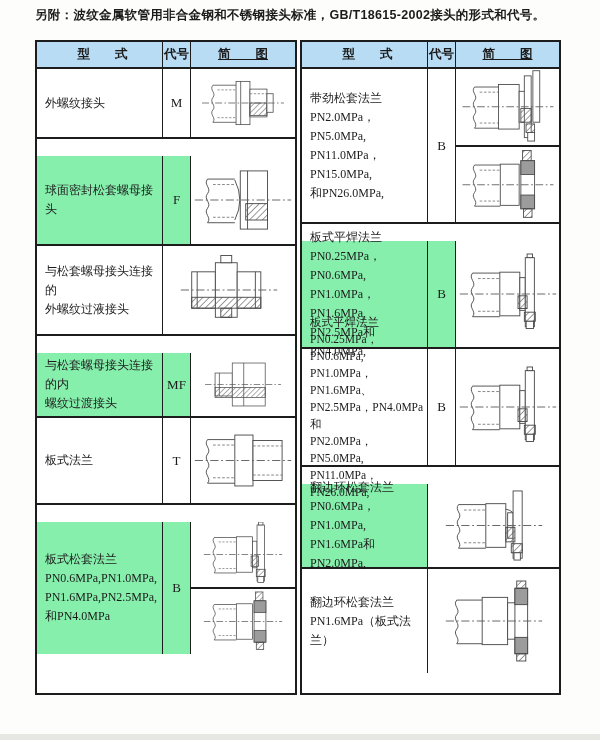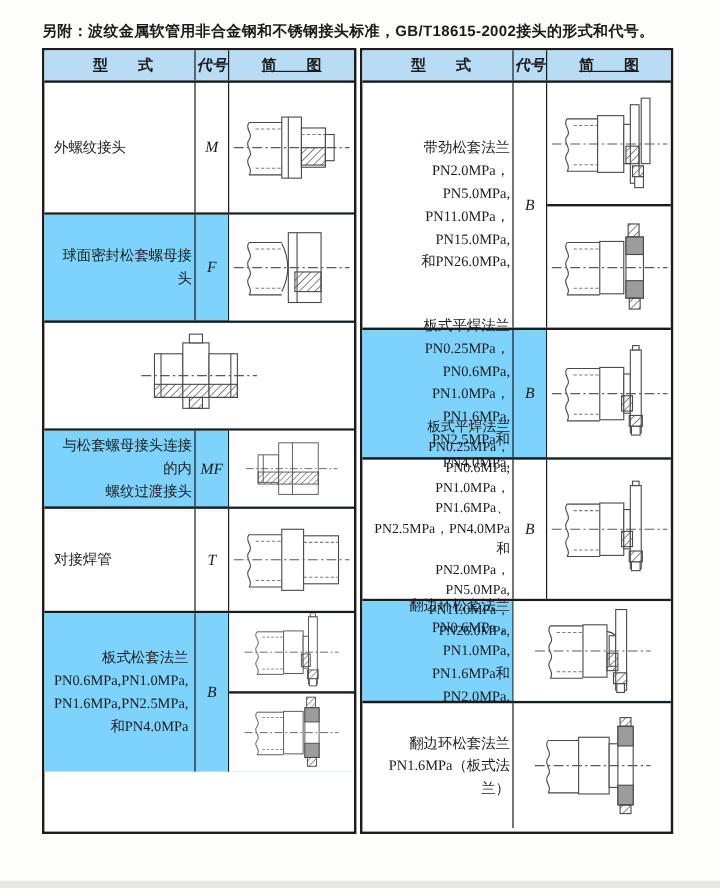--- a/index.html
+++ b/index.html
@@ -5,42 +5,42 @@
   html,body{margin:0;padding:0;}
   body{
     width:600px;height:740px;background:#fdfdfb;overflow:hidden;
     font-family:"Liberation Serif","DejaVu Serif",serif;color:#1b1b1b;
     position:relative;
   }
   #page{position:relative;width:600px;height:740px;}
   .title{
     position:absolute;left:35px;top:7px;width:560px;
     font-family:"Liberation Sans","DejaVu Sans",sans-serif;
-    font-weight:bold;font-size:12.5px;letter-spacing:.3px;white-space:nowrap;margin-top:11px;
+    font-weight:bold;font-size:12.5px;letter-spacing:.3px;white-space:nowrap;
   }
   .tbl{
     position:absolute;top:40px;height:655px;box-sizing:border-box;
     border:2px solid #1c1c1c;background:#fff;
   }
   #ltable{left:35px;width:262px;}
   #rtable{left:300px;width:261px;}
-  .row{display:flex;box-sizing:border-box;border-bottom:2px solid #1c1c1c;text-align:right;}
+  .row{display:flex;box-sizing:border-box;border-bottom:2px solid #1c1c1c;}
   .row.last{border-bottom:none;}
   .cell{box-sizing:border-box;border-right:1px solid #1c1c1c;position:relative;}
   .cell.diagcol{border-right:none;text-decoration:underline;}
   .typecol{width:126px;display:flex;align-items:center;padding:2px 2px 2px 8px;
     font-size:12px;line-height:19px;white-space:pre-line;}
   .codecol{width:28px;display:flex;align-items:center;justify-content:center;
-    font-size:13px;font-style:italic;}
+    font-size:13px;}
   .diagcol{flex:1;display:flex;flex-direction:column;}
   .hdr{background:#b8dcf4;}
   .hdr .cell{display:flex;align-items:center;justify-content:center;
     font-family:"Liberation Sans","DejaVu Sans",sans-serif;font-weight:bold;
     font-size:12.5px;white-space:pre;}
-  .yellow{background:#7dd3fc;}
+  .yellow{background:#86efac;margin-top:17px;}
   .diag{flex:1;display:flex;align-items:center;justify-content:center;overflow:hidden;}
   .diag.split{border-bottom:2px solid #1c1c1c;}
   .diag svg{width:100px;height:100%;max-height:92px;}
   .small-type{font-size:11.5px;line-height:17px;}
   .bottom-strip{position:absolute;left:0;bottom:0;width:600px;height:6px;background:#e7e7e3;}
   
   .ln{stroke:#474747;fill:none;stroke-width:1;}
   .bx{stroke:#474747;fill:#ffffff;stroke-width:1;}
   .dsh{stroke:#7a7a7a;stroke-width:1;stroke-dasharray:3 2;fill:none;}
   .cl{stroke:#5a5a5a;stroke-width:1;stroke-dasharray:9 3 2 3;}
@@ -54,21 +54,21 @@
 
   <div class="title">另附：波纹金属软管用非合金钢和不锈钢接头标准，GB/T18615-2002接头的形式和代号。</div>
 
   <div class="tbl" id="ltable">
     <div class="row hdr" style="height:27px">
       <div class="cell typecol">型　　式</div>
       <div class="cell codecol">代号</div>
       <div class="cell diagcol">简　　图</div>
     </div>
 
-    <div class="row" style="height:110px">
+    <div class="row" style="height:70px">
       <div class="cell typecol">外螺纹接头</div>
       <div class="cell codecol">M</div>
       <div class="cell diagcol">
           <div class="diag">
             <svg viewBox="0 0 110 88" preserveAspectRatio="xMidYMid meet">
               <defs>
                 <pattern id="hp" width="5" height="5" patternUnits="userSpaceOnUse" patternTransform="rotate(45)">
                   <line x1="0" y1="0" x2="0" y2="5" stroke="#5e5e5e" stroke-width="1.4"></line>
                 </pattern>
               </defs>
@@ -109,20 +109,22 @@
               <rect class="bx" x="52" y="12" width="30" height="64"></rect>
               <line class="ln" x1="60" y1="12" x2="60" y2="76"></line>
               <rect class="ht" x="58" y="48" width="24" height="18"></rect>
               <line class="cl" x1="2" y1="44" x2="108" y2="44"></line>
             </svg>
           </div>
         </div>
     </div>
 
     <div class="row" style="height:90px">
+      <div class="cell typecol">与松套螺母接头连接的
+外螺纹过液接头</div>
       <div class="cell diagcol">
           <div class="diag">
             <svg viewBox="0 0 110 88" preserveAspectRatio="xMidYMid meet">
               <defs>
                 <pattern id="hp" width="5" height="5" patternUnits="userSpaceOnUse" patternTransform="rotate(45)">
                   <line x1="0" y1="0" x2="0" y2="5" stroke="#5e5e5e" stroke-width="1.4"></line>
                 </pattern>
               </defs>
               <rect class="bx" x="14" y="24" width="26" height="40"></rect>
               <line class="ln" x1="20" y1="24" x2="20" y2="64"></line>
@@ -155,21 +157,21 @@
               <rect class="bx" x="40" y="14" width="46" height="60"></rect>
               <line class="ln" x1="56" y1="14" x2="56" y2="74"></line>
               <rect class="ht" x="16" y="48" width="70" height="14"></rect>
               <line class="cl" x1="2" y1="44" x2="108" y2="44"></line>
             </svg>
           </div>
         </div>
     </div>
 
     <div class="row" style="height:87px">
-      <div class="cell typecol">对接焊管</div>
+      <div class="cell typecol">板式法兰</div>
       <div class="cell codecol">T</div>
       <div class="cell diagcol">
           <div class="diag">
             <svg viewBox="0 0 110 88" preserveAspectRatio="xMidYMid meet">
               <defs>
                 <pattern id="hp" width="5" height="5" patternUnits="userSpaceOnUse" patternTransform="rotate(45)">
                   <line x1="0" y1="0" x2="0" y2="5" stroke="#5e5e5e" stroke-width="1.4"></line>
                 </pattern>
               </defs>
               <path class="ln" d="M16,21 C11,27 21,31 16,37 C11,43 21,47 16,53 C11,59 21,63 16,69"></path>
@@ -241,21 +243,21 @@
     </div>
   </div>
 
   <div class="tbl" id="rtable">
     <div class="row hdr" style="height:27px">
       <div class="cell typecol">型　　式</div>
       <div class="cell codecol">代号</div>
       <div class="cell diagcol">简　　图</div>
     </div>
 
-    <div class="row" style="height:206px">
+    <div class="row" style="height:155px">
       <div class="cell typecol">带劲松套法兰
 PN2.0MPa，PN5.0MPa,
 PN11.0MPa，PN15.0MPa,
 和PN26.0MPa,</div>
       <div class="cell codecol">B</div>
       <div class="cell diagcol">
         <div class="diag split">
             <svg viewBox="0 0 110 88" preserveAspectRatio="xMidYMid meet">
               <defs>
                 <pattern id="hp" width="5" height="5" patternUnits="userSpaceOnUse" patternTransform="rotate(45)">

